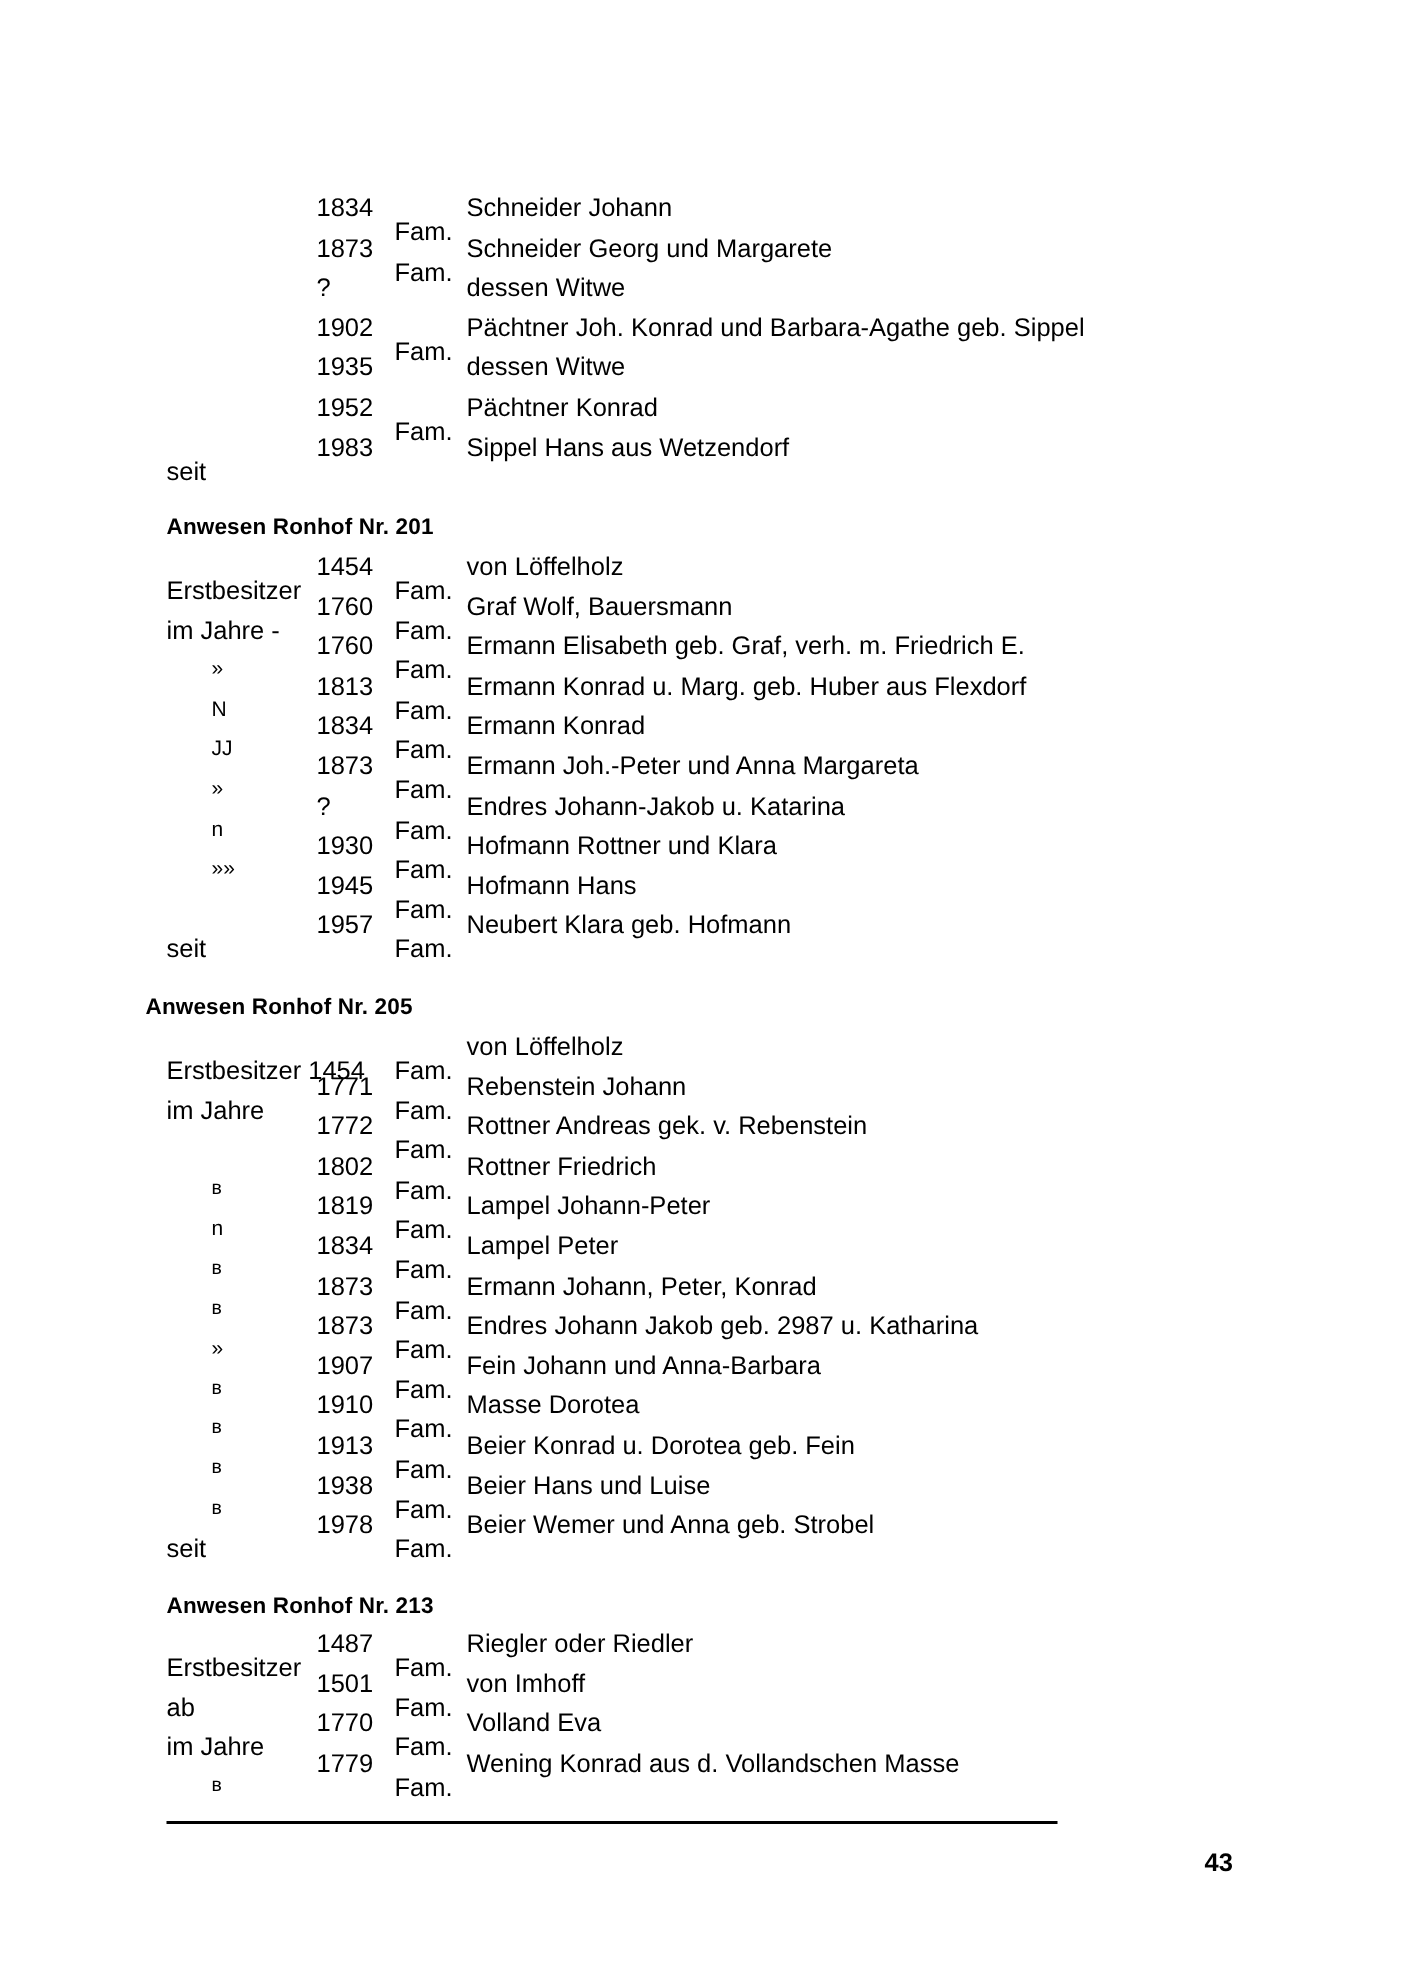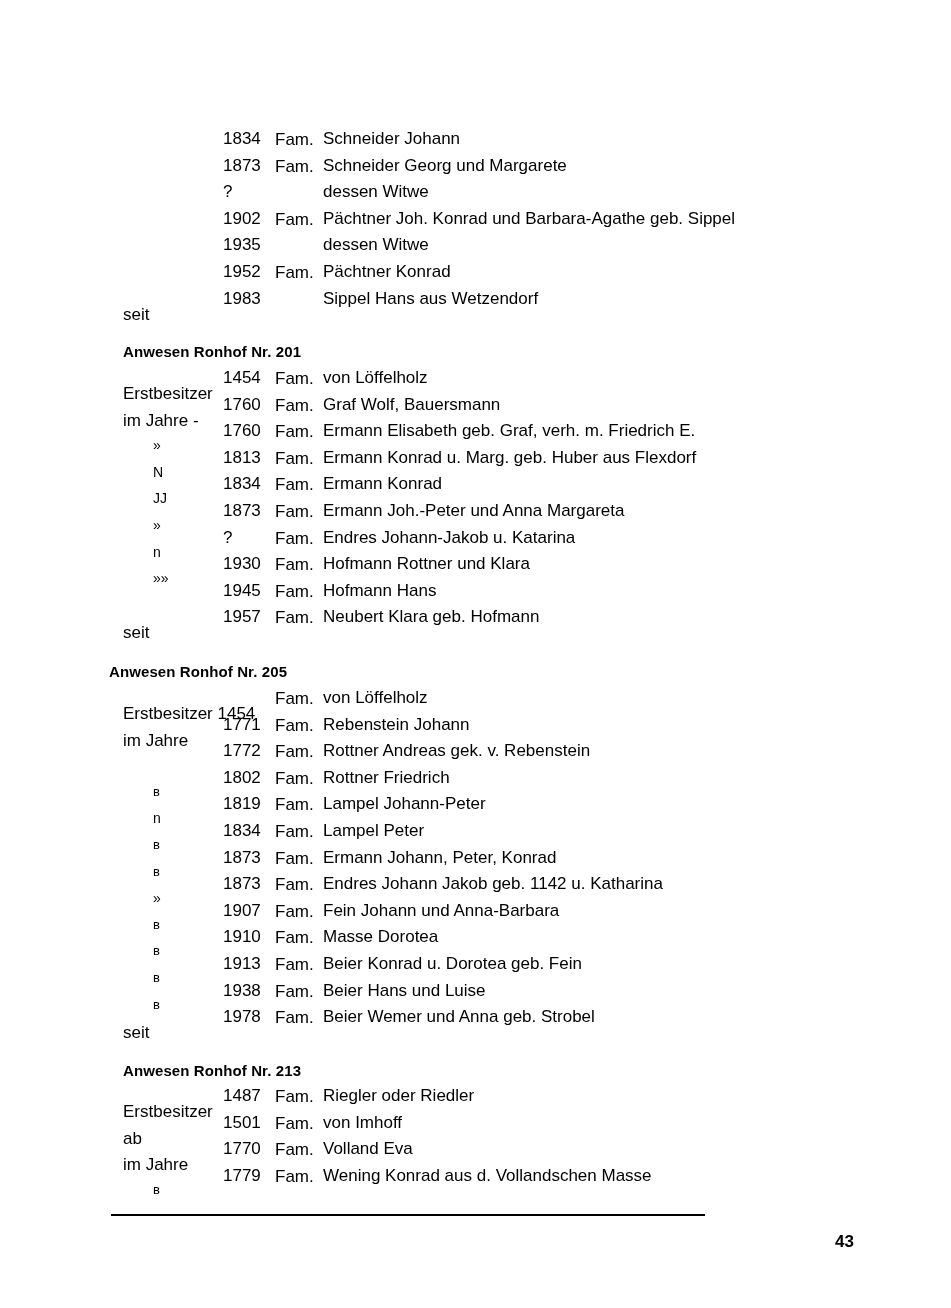--- a/index.html
+++ b/index.html
@@ -16,21 +16,20 @@
     overflow: hidden;
   }
   .page {
     position: absolute;
     left: 0; top: 0;
     width: 951px;
     height: 1308px;
   }
   .block {
     position: absolute;
-    margin-left: 12px;
   }
   
   .section-title {
     font-size: 15px;
     font-weight: bold;
     letter-spacing: 0.1px;
     white-space: nowrap;
   }
   
   .row {
@@ -57,21 +56,21 @@
   .col-year {
     position: absolute;
     left: 100px;
     top: 0;
     width: 46px;
     text-align: left;
   }
   .col-fam {
     position: absolute;
     left: 152px;
-    top: 1px;
+    top: 16px;
     width: 46px;
     text-align: left;
   }
   .col-name {
     position: absolute;
     left: 200px;
     top: 0;
     text-align: right;
   }
   
@@ -85,21 +84,20 @@
     width: 594px;
     height: 0;
     border-top: 2px solid #000000;
   }
   .page-number {
     position: absolute;
     left: 803px;
     top: 1232px;
     font-size: 17px;
     font-weight: bold;
-    margin-left: 32px;
   }
 </style>
 </head>
 <body>
 
 <div class="page">
 
   <div class="block" style="left:111px; top:129px;">
     <div class="row">
       <span class="col-label"></span>
@@ -250,21 +248,21 @@
     <div class="row">
       <span class="col-label indent-sm">в</span>
       <span class="col-year">1873</span>
       <span class="col-fam">Fam.</span>
       <span class="col-name">Ermann Johann, Peter, Konrad</span>
     </div>
     <div class="row">
       <span class="col-label indent">»</span>
       <span class="col-year">1873</span>
       <span class="col-fam">Fam.</span>
-      <span class="col-name">Endres Johann Jakob geb. 1142 u. Katharina</span>
+      <span class="col-name">Endres Johann Jakob geb. 2987 u. Katharina</span>
     </div>
     <div class="row">
       <span class="col-label indent-sm">в</span>
       <span class="col-year">1907</span>
       <span class="col-fam">Fam.</span>
       <span class="col-name">Fein Johann und Anna-Barbara</span>
     </div>
     <div class="row">
       <span class="col-label indent-sm">в</span>
       <span class="col-year">1910</span>

